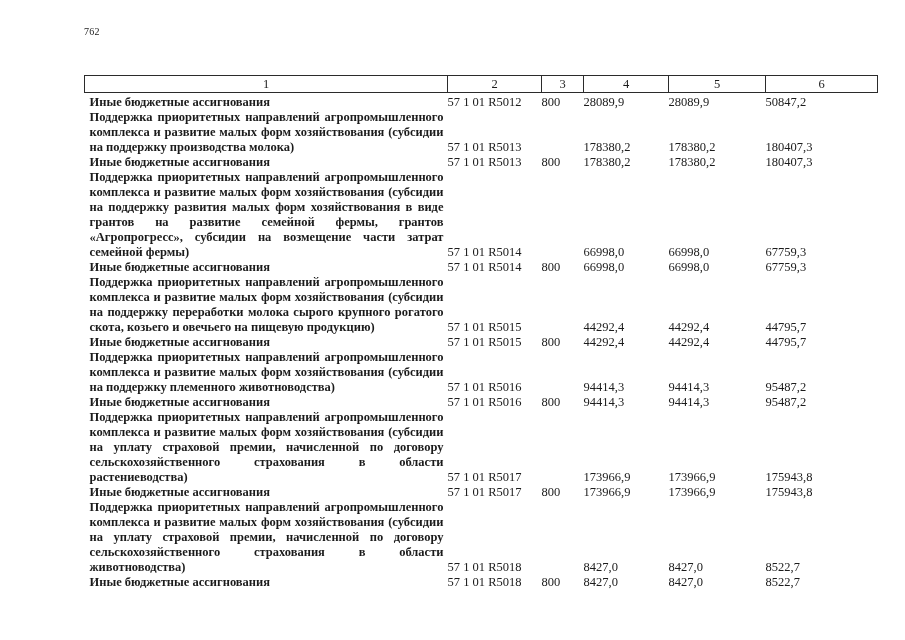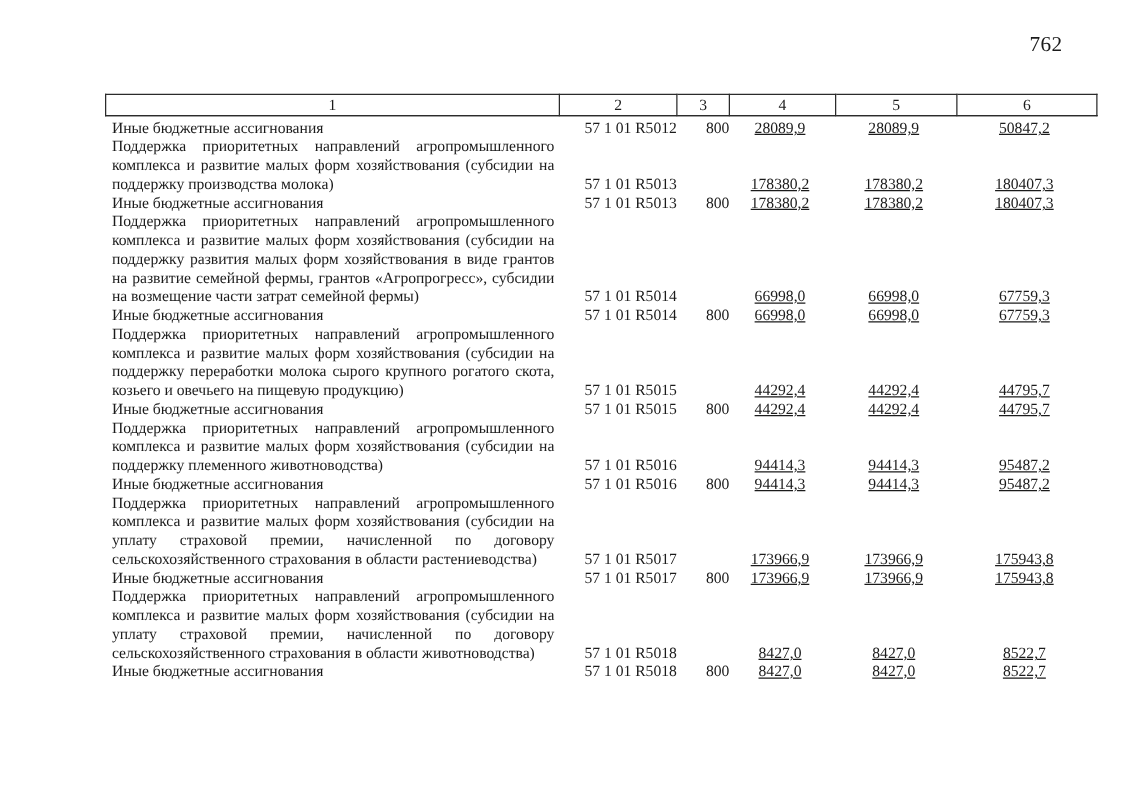--- a/index.html
+++ b/index.html
@@ -10,22 +10,22 @@
     position: relative;
     overflow: hidden;
     font-family: "Liberation Serif", "DejaVu Serif", serif;
     color: #1b1b1b;
   }
   .page-number {
     position: absolute;
     top: 26px;
     left: 84px;
     width: 766px;
-    text-align: right;
-    font-size: 17px;
+    text-align: left;
+    font-size: 10px;
     letter-spacing: 0.3px;
   }
   table.budget-table {
     position: absolute;
     left: 84px;
     top: 75px;
     width: 793px;
     border-collapse: collapse;
     table-layout: fixed;
     font-size: 12.5px;
@@ -44,27 +44,27 @@
   tbody td {
     vertical-align: bottom;
     padding: 0;
   }
   tbody tr:first-child td { padding-top: 2px; }
   td.c1 {
     text-align: justify;
     padding-left: 5px;
     padding-right: 4px;
     hyphens: none;
+    font-weight: bold;
   }
-  td.c2, td.c3 { text-align: right; white-space: nowrap; }
+  td.c2, td.c3 { text-align: left; white-space: nowrap; }
   td.c4, td.c5, td.c6 {
-    text-align: center;
+    text-align: left;
     padding-right: 4px;
     white-space: nowrap;
-    text-decoration: underline;
   }
 </style>
 </head>
 <body>
 
 <div class="page">
 
   <div class="page-number">762</div>
 
   <table class="budget-table">

